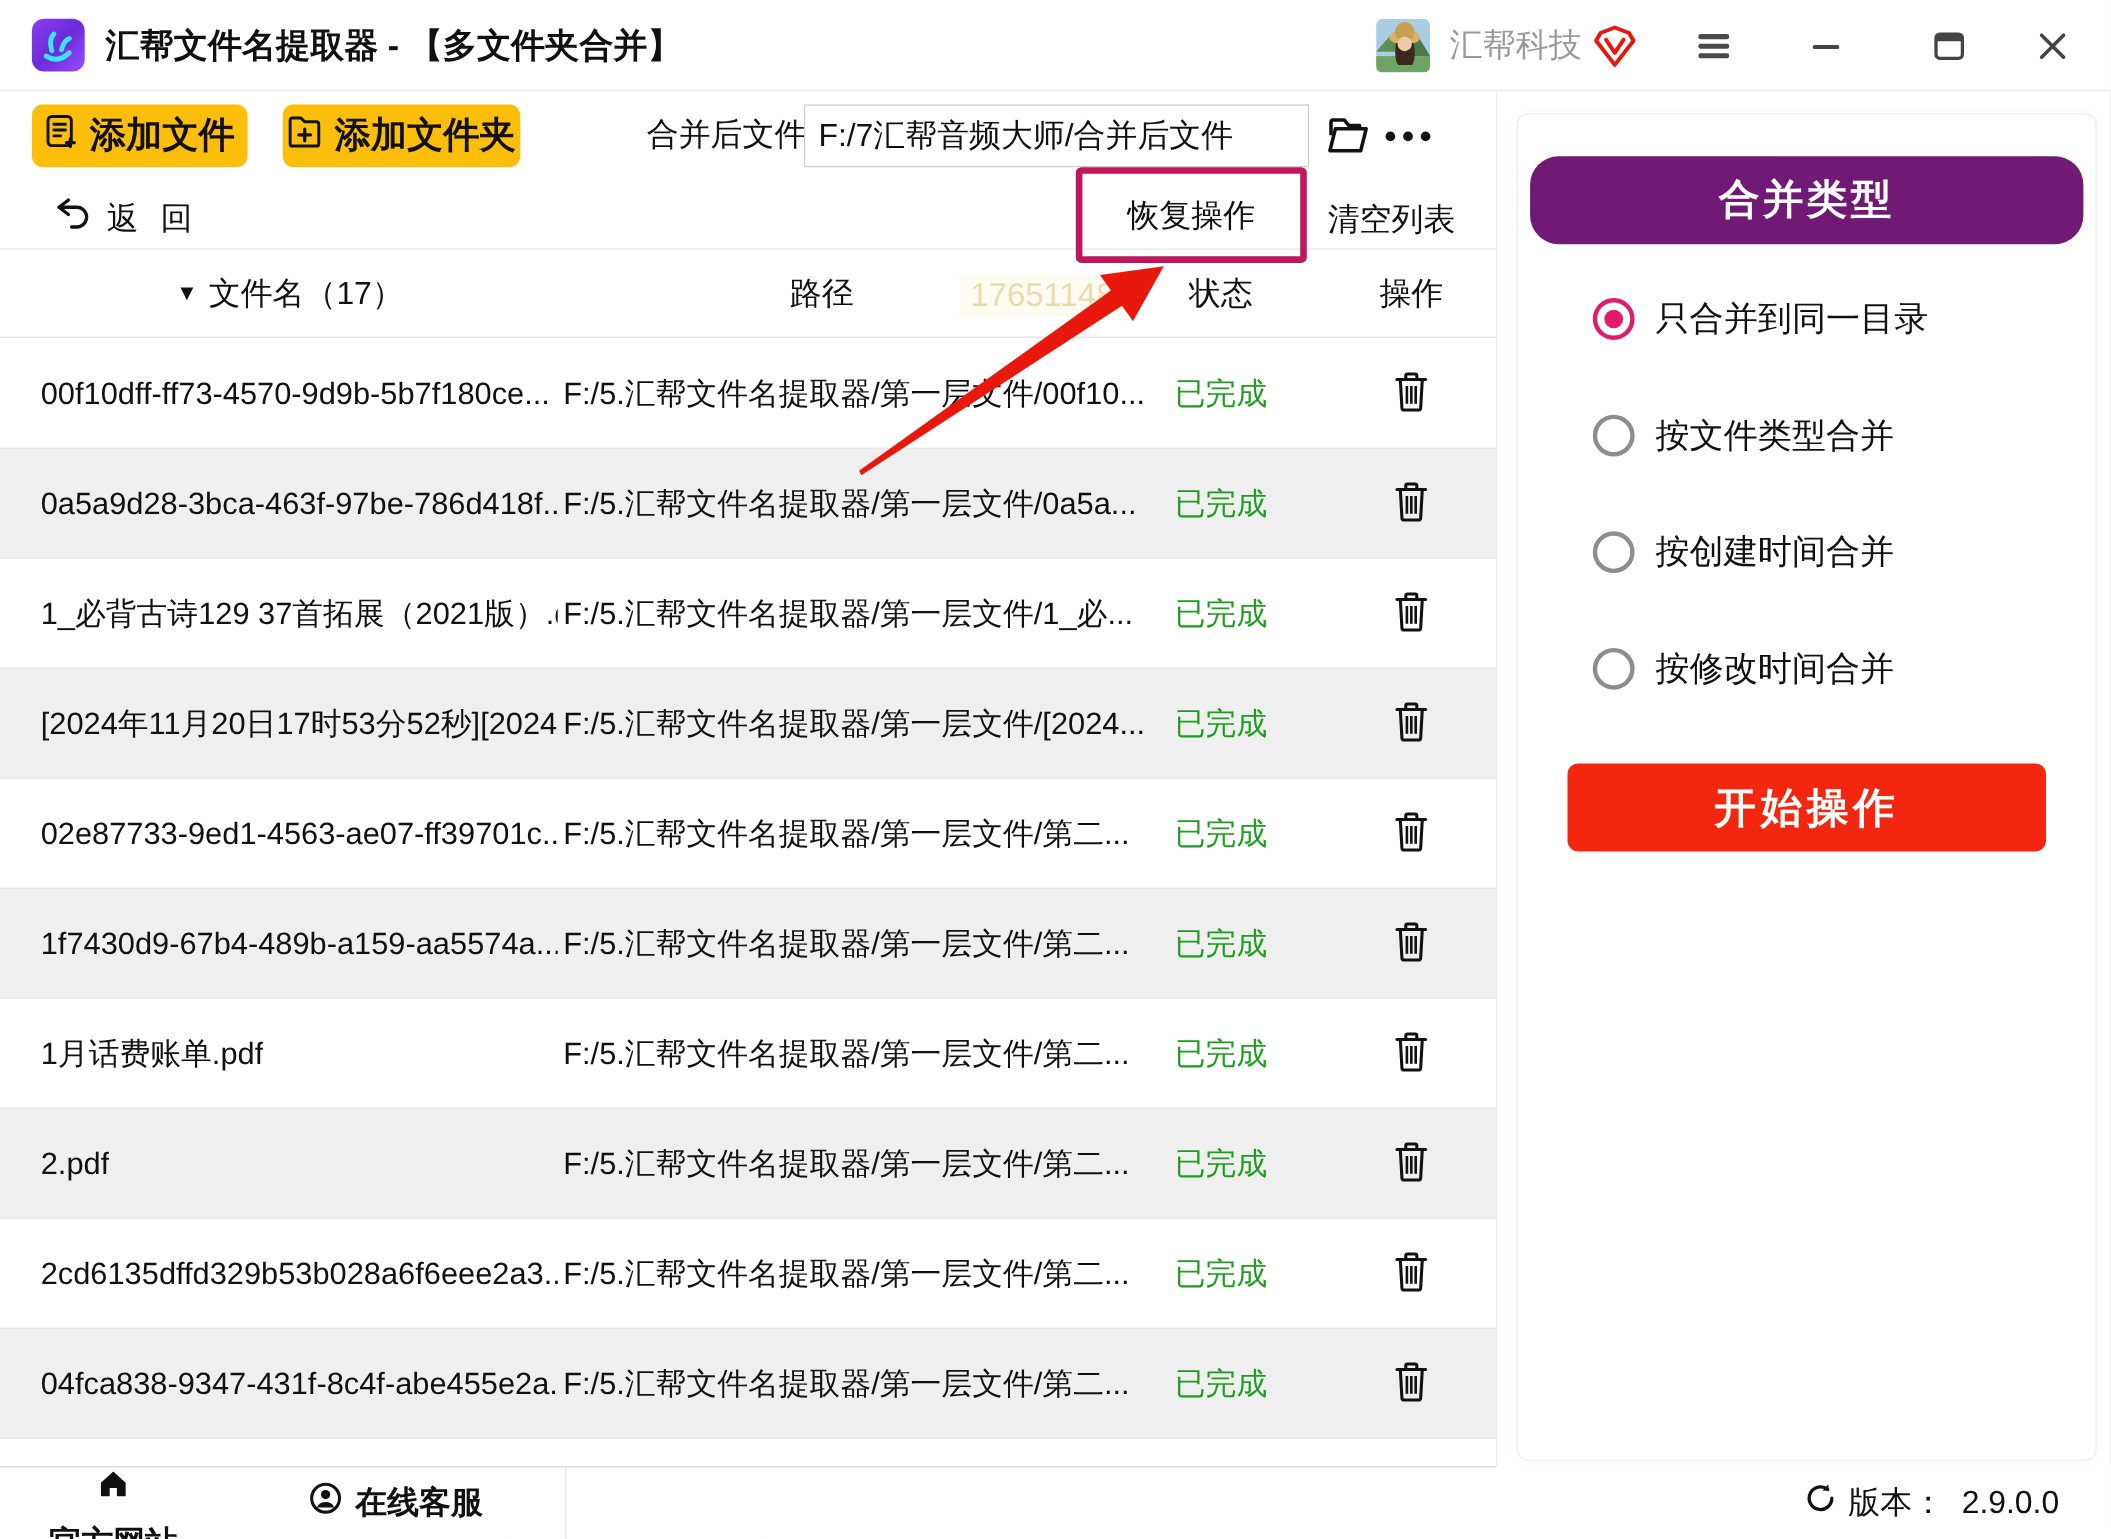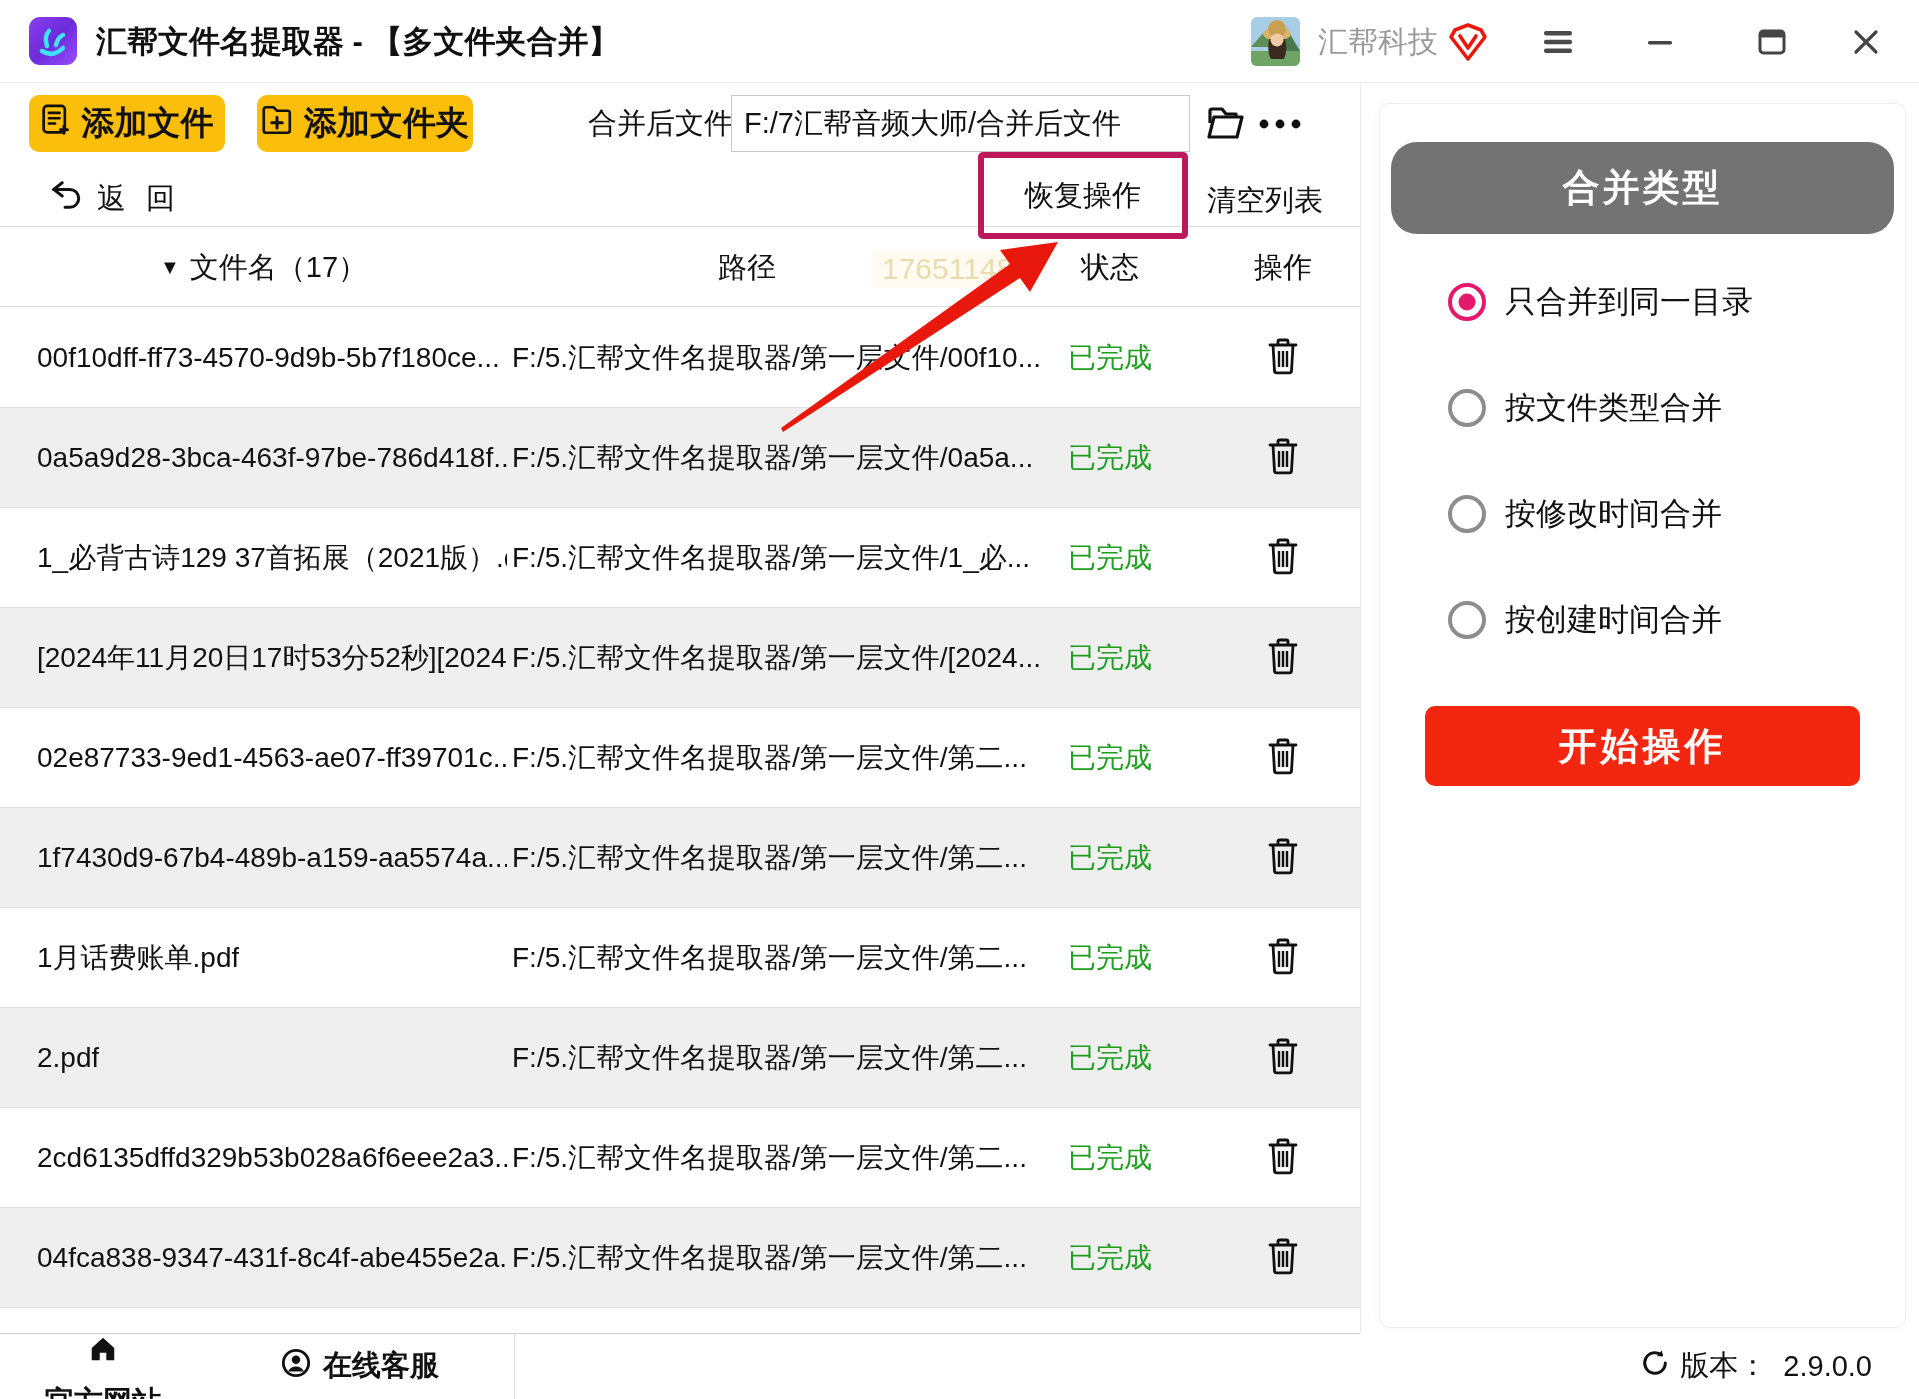--- a/index.html
+++ b/index.html
@@ -58,21 +58,21 @@
   .footer-line { position:absolute; left:0; top:0; width:1360px; height:1px; background:#cfcfcf; }
   .f-item { position:absolute; top:0; height:66px; display:flex; align-items:center; gap:12px; font-size:29px; font-weight:600; border:none; background:transparent; cursor:pointer; font-family:inherit; color:#111; }
   .f-site { left:45px;flex-direction:column; } .f-support { left:281px; }
   .f-vline { position:absolute; left:514px; top:0; width:1px; height:66px; background:#e0e0e0; }
   .f-version { position:absolute; right:47px; top:0; height:66px; display:flex; align-items:center; gap:10px; font-size:29px; }
   .f-version .num { margin-left:6px; }
 
   
   .v-divider { position:absolute; left:1360px; top:84px; width:1px; height:1249px; background:#e9e9e9; }
   .card { position:absolute; left:1379px; top:103px; width:527px; height:1225px; background:#fff; border:1px solid #ededed; border-radius:10px; box-shadow:0 0 12px rgba(0,0,0,.03); }
-  .pill { margin:38px auto 0; width:503px; height:92px; background:#737373; border-radius:26px; color:#fff; font-size:37px; font-weight:700; letter-spacing:3px; display:flex; align-items:center; justify-content:center; }
+  .pill { margin:38px auto 0; width:503px; height:80px; background:#701a75; border-radius:26px; color:#fff; font-size:37px; font-weight:700; letter-spacing:3px; display:flex; align-items:center; justify-content:center; }
   .opts { margin-top:48px; }
   .opt { display:flex; align-items:center; gap:19px; height:40px; margin:0 0 66px 68px; cursor:pointer; }
   .radio { width:38px; height:38px; border-radius:50%; border:4px solid #8d8d8d; position:relative; flex:0 0 38px; }
   .radio.sel { border-color:#E5196B; }
   .radio.sel::after { content:""; position:absolute; left:50%; top:50%; transform:translate(-50%,-50%); width:17px; height:17px; border-radius:50%; background:#E5196B; }
   .opt-label { font-size:31px; }
   .start-btn { display:flex; align-items:center; justify-content:center; margin:10px auto 0; width:435px; height:80px; background:#F3270F; border:none; border-radius:10px; color:#fff; font-size:38px; font-weight:700; letter-spacing:4px; cursor:pointer; font-family:inherit; }
 
   
   .anno { position:absolute; left:0; top:0; width:1919px; height:1399px; pointer-events:none; z-index:9; }
@@ -392,26 +392,26 @@
     <span class="opt-label">只合并到同一目录</span>
   </div>
 
   <div class="opt">
     <span class="radio"></span>
     <span class="opt-label">按文件类型合并</span>
   </div>
 
   <div class="opt">
     <span class="radio"></span>
-    <span class="opt-label">按修改时间合并</span>
+    <span class="opt-label">按创建时间合并</span>
   </div>
 
   <div class="opt">
     <span class="radio"></span>
-    <span class="opt-label">按创建时间合并</span>
+    <span class="opt-label">按修改时间合并</span>
   </div>
 </div>
     <button class="start-btn">开始操作</button>
   </div>
 
   <div class="footer">
     <div class="footer-line"></div>
     <button class="f-item f-site">
       <span>
         <svg viewBox="0 0 32 32" width="30" height="30">

